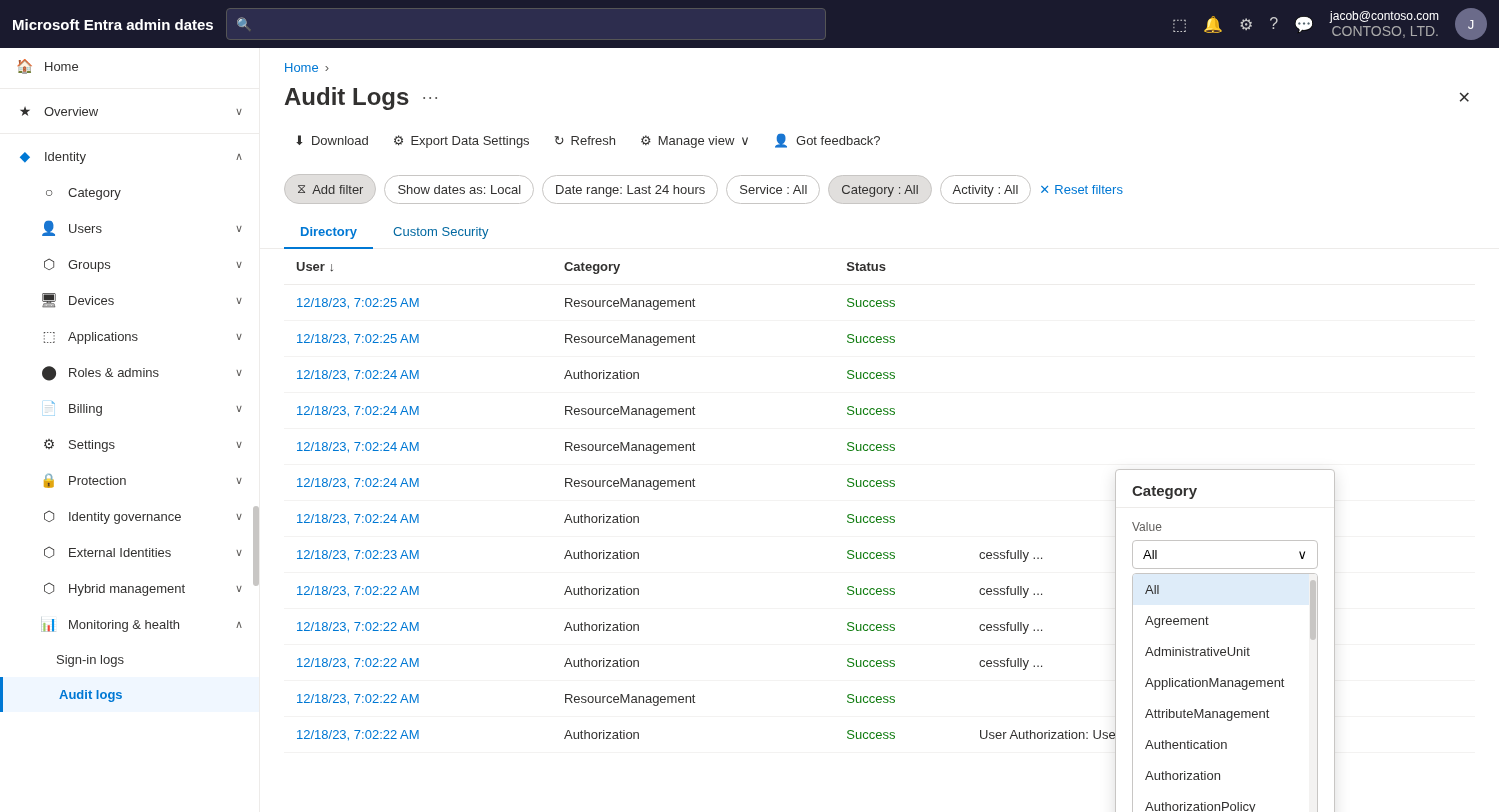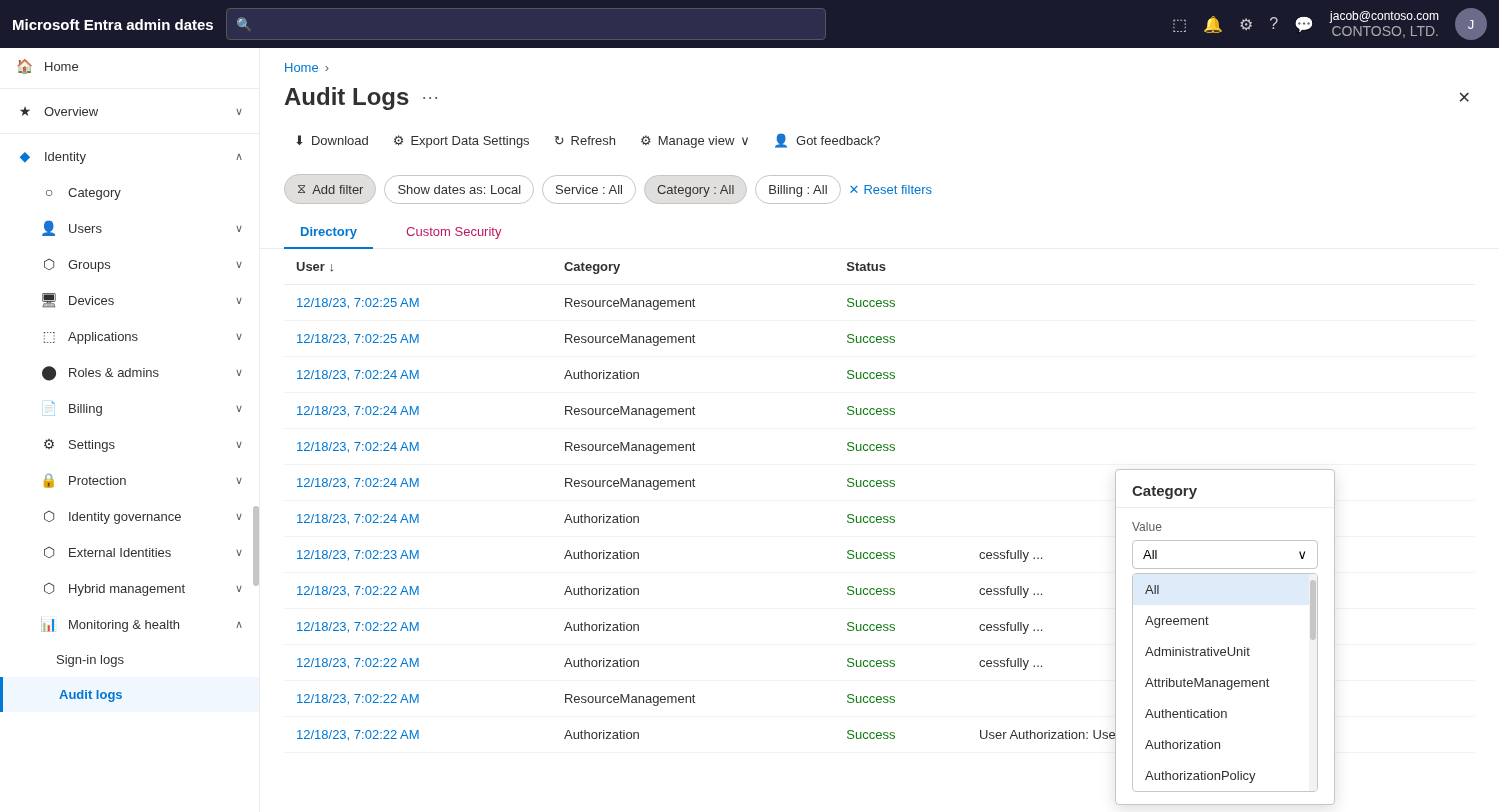--- a/index.html
+++ b/index.html
@@ -48,22 +48,22 @@
     .toolbar { display: flex; align-items: center; gap: 4px; padding: 0 24px 12px; flex-wrap: wrap; }
     .toolbar-btn { display: flex; align-items: center; gap: 6px; padding: 6px 10px; border: none; background: transparent; cursor: pointer; color: #323130; font-size: 13px; border-radius: 4px; }
 
     
     .filters { display: flex; align-items: center; gap: 8px; padding: 8px 24px 12px; flex-wrap: wrap; }
     .filter-btn { display: flex; align-items: center; gap: 6px; padding: 6px 12px; border: 1px solid #c8c6c4; border-radius: 16px; background: white; cursor: pointer; font-size: 13px; color: #323130; }
     .filter-add { background: #e1dfdd; }
     .reset-filters { display: flex; align-items: center; gap: 4px; color: #0078d4; cursor: pointer; font-size: 13px; border: none; background: none; }
 
     
-    .tabs { display: flex; border-bottom: 1px solid #edebe9; padding: 0 24px; gap: 17px; }
-    .tab { padding: 8px 16px; cursor: pointer; font-size: 13px; color: #be185d; border-bottom: 2px solid transparent; margin-bottom: -1px; }
+    .tabs { display: flex; border-bottom: 1px solid #edebe9; padding: 0 24px; gap: 4px; }
+    .tab { padding: 8px 16px; cursor: pointer; font-size: 13px; color: #0369a1; border-bottom: 2px solid transparent; margin-bottom: -1px; }
     .tab.active { color: #0078d4; border-bottom: 2px solid #0078d4; font-weight: 600; }
 
     
     .table-container { overflow-x: auto; position: relative; }
     table { width: 100%; border-collapse: collapse; font-size: 13px; }
     thead th { text-align: left; padding: 10px 12px; color: #323130; font-weight: 600; border-bottom: 1px solid #edebe9; white-space: nowrap; background: white; }
     tbody tr { border-bottom: 1px solid #f3f2f1; }
     tbody td { padding: 10px 12px; color: #323130; }
     tbody td a { color: #0078d4; text-decoration: none; }
 
@@ -286,27 +286,30 @@
 
     <div class="filters">
       <button class="filter-btn filter-add">
         <span>⧖</span>
         <span>Add filter</span>
       </button>
       <button class="filter-btn">
         <span>Show dates as: Local</span>
       </button>
       <button class="filter-btn">
+        <span>Date range: Last 24 hours</span>
+      </button>
+      <button class="filter-btn">
         <span>Service : All</span>
       </button>
       <button class="filter-btn" style="background:#e1dfdd;">
         <span>Category : All</span>
       </button>
       <button class="filter-btn">
-        <span>Billing : All</span>
+        <span>Activity : All</span>
       </button>
       <button class="reset-filters">
         <span>✕</span>
         <span>Reset filters</span>
       </button>
     </div>
 
     <div class="tabs">
       <div class="tab active">
         <span>Directory</span>
@@ -417,20 +420,21 @@
           <div class="category-select">
             <span>All</span>
             <span>∨</span>
           </div>
           <div class="dropdown-list">
             <div style="position:relative;">
               <div class="dropdown-list-inner" id="category-items">
               <div class="dropdown-item selected">All</div>
                   <div class="dropdown-item">Agreement</div>
                   <div class="dropdown-item">AdministrativeUnit</div>
+                  <div class="dropdown-item">ApplicationManagement</div>
                   <div class="dropdown-item">AttributeManagement</div>
                   <div class="dropdown-item">Authentication</div>
                   <div class="dropdown-item">Authorization</div>
                   <div class="dropdown-item">AuthorizationPolicy</div>
                 </div>
               <div style="position:absolute;right:0;top:0;bottom:0;width:8px;background:#f3f2f1;">
                 <div style="position:absolute;top:6px;right:1px;width:6px;height:60px;background:#c8c6c4;border-radius:3px;"></div>
               </div>
             </div>
           </div>

